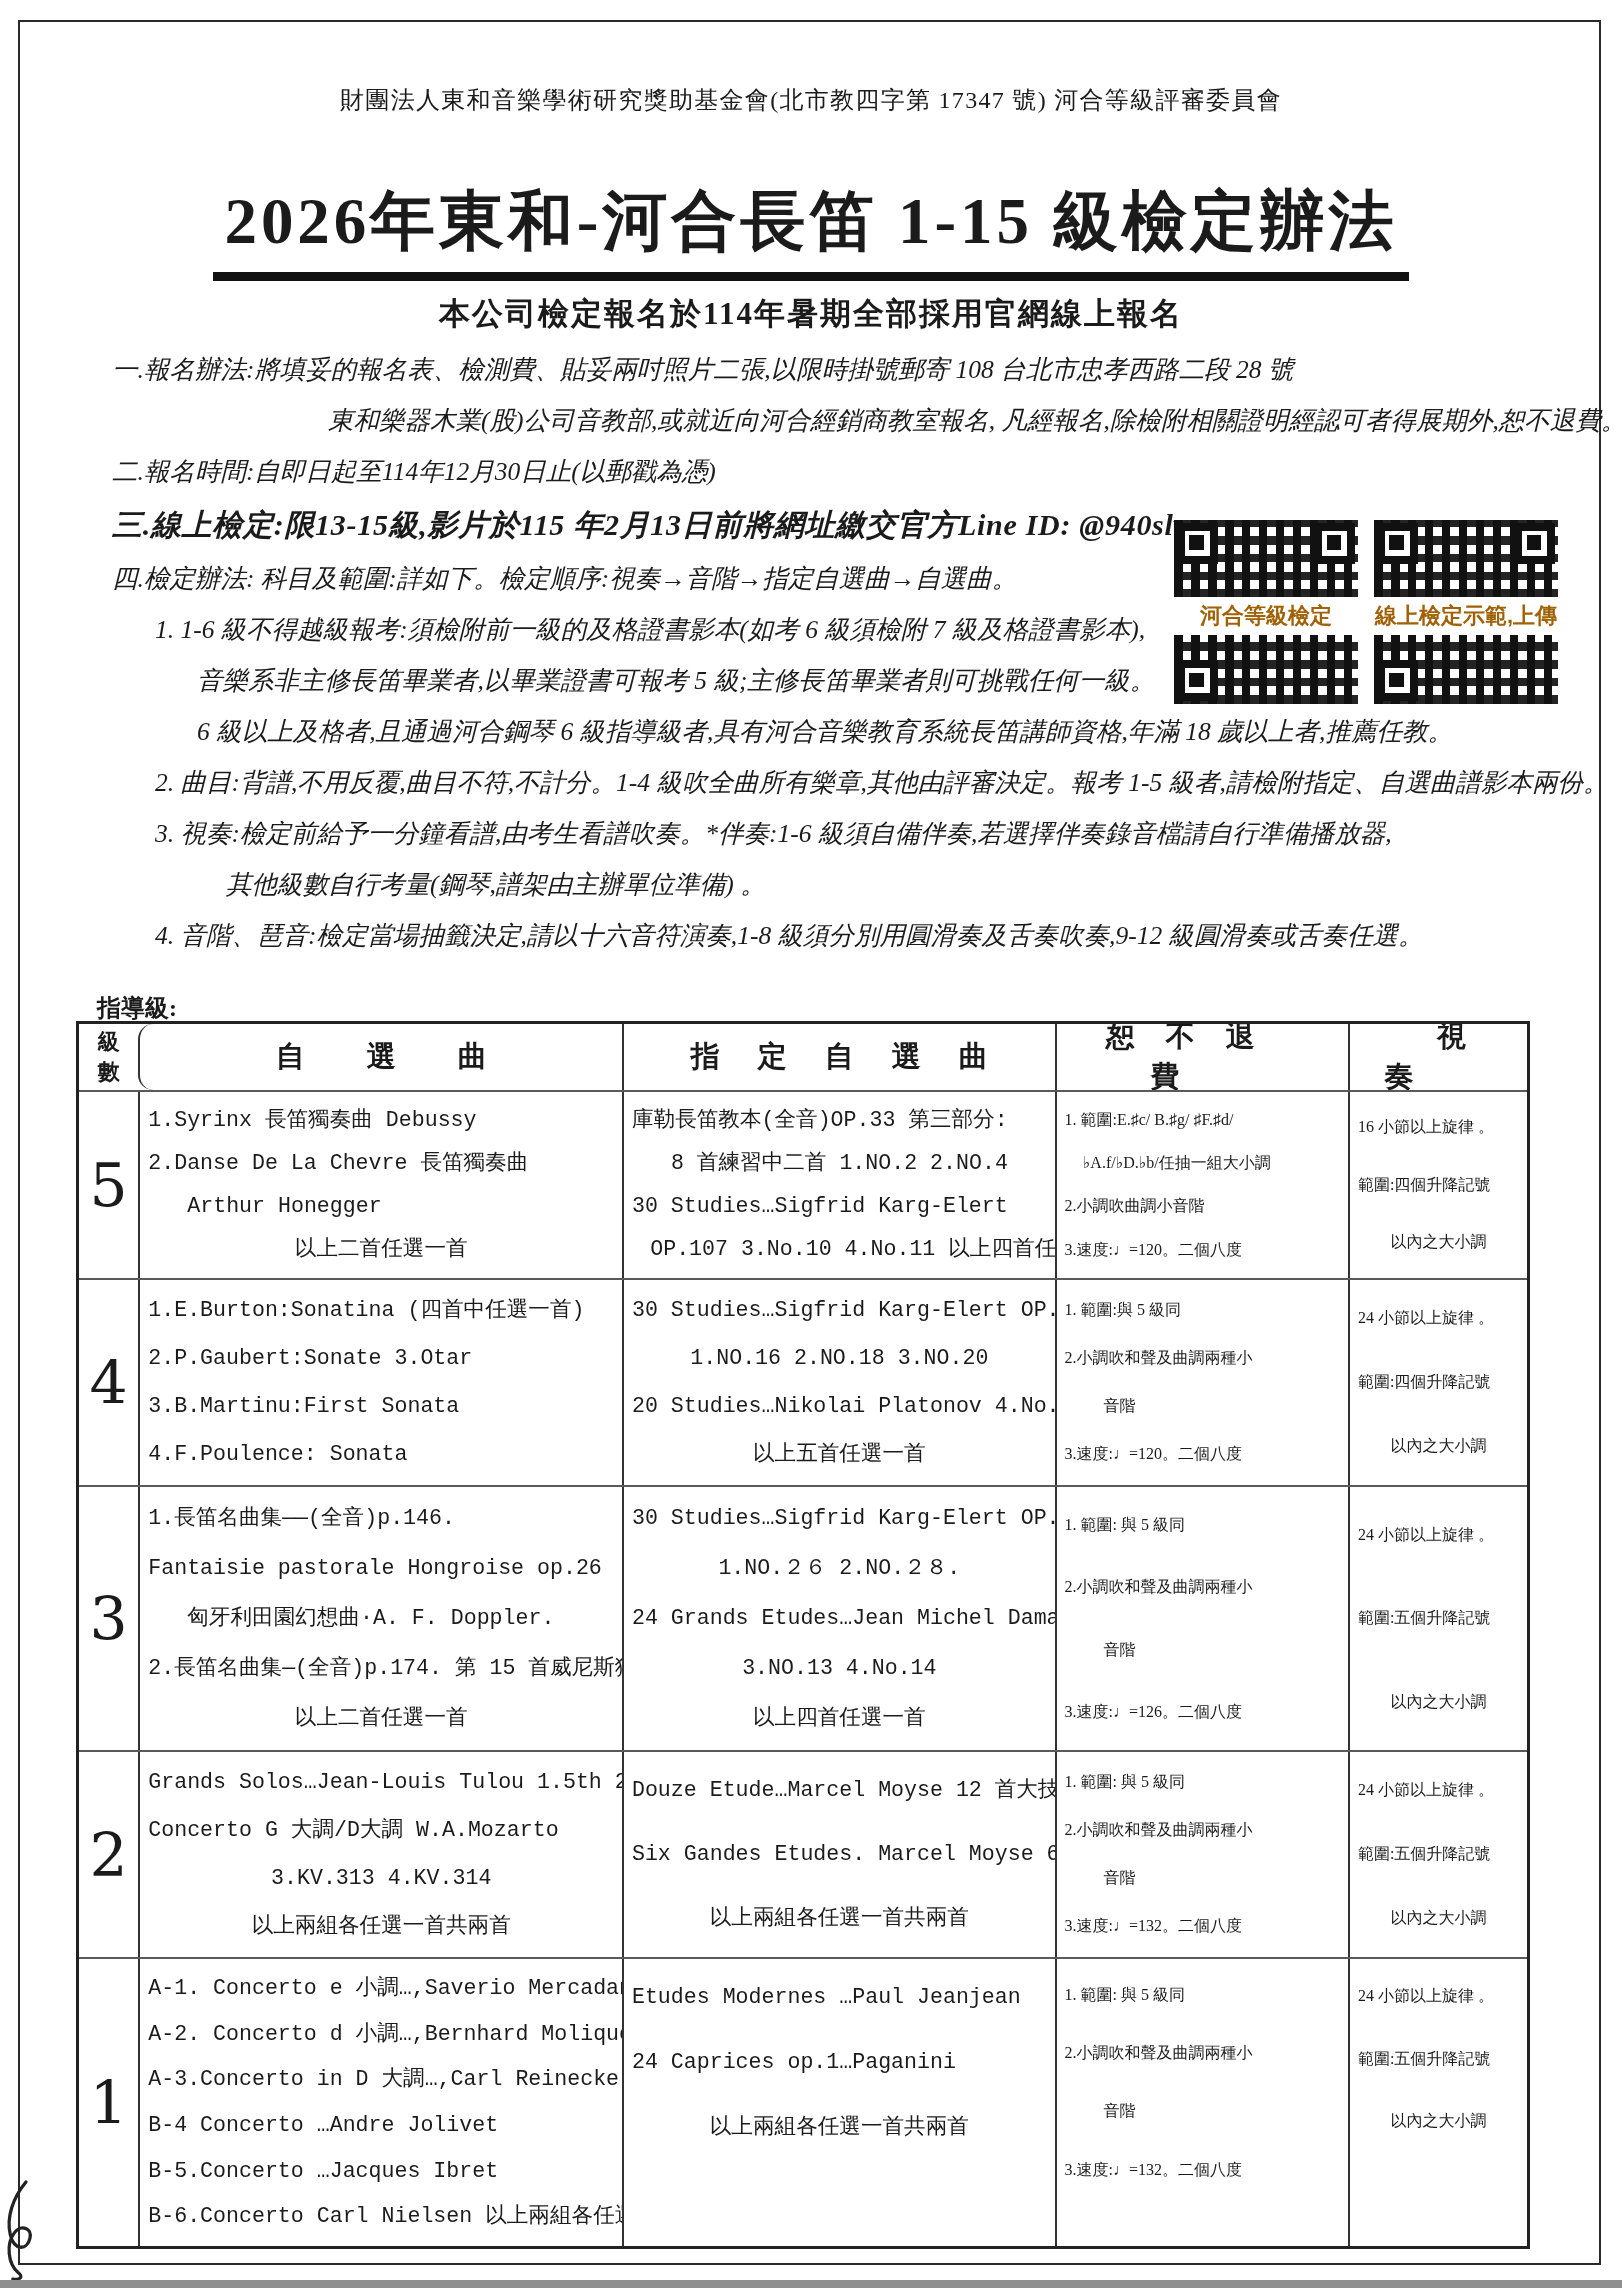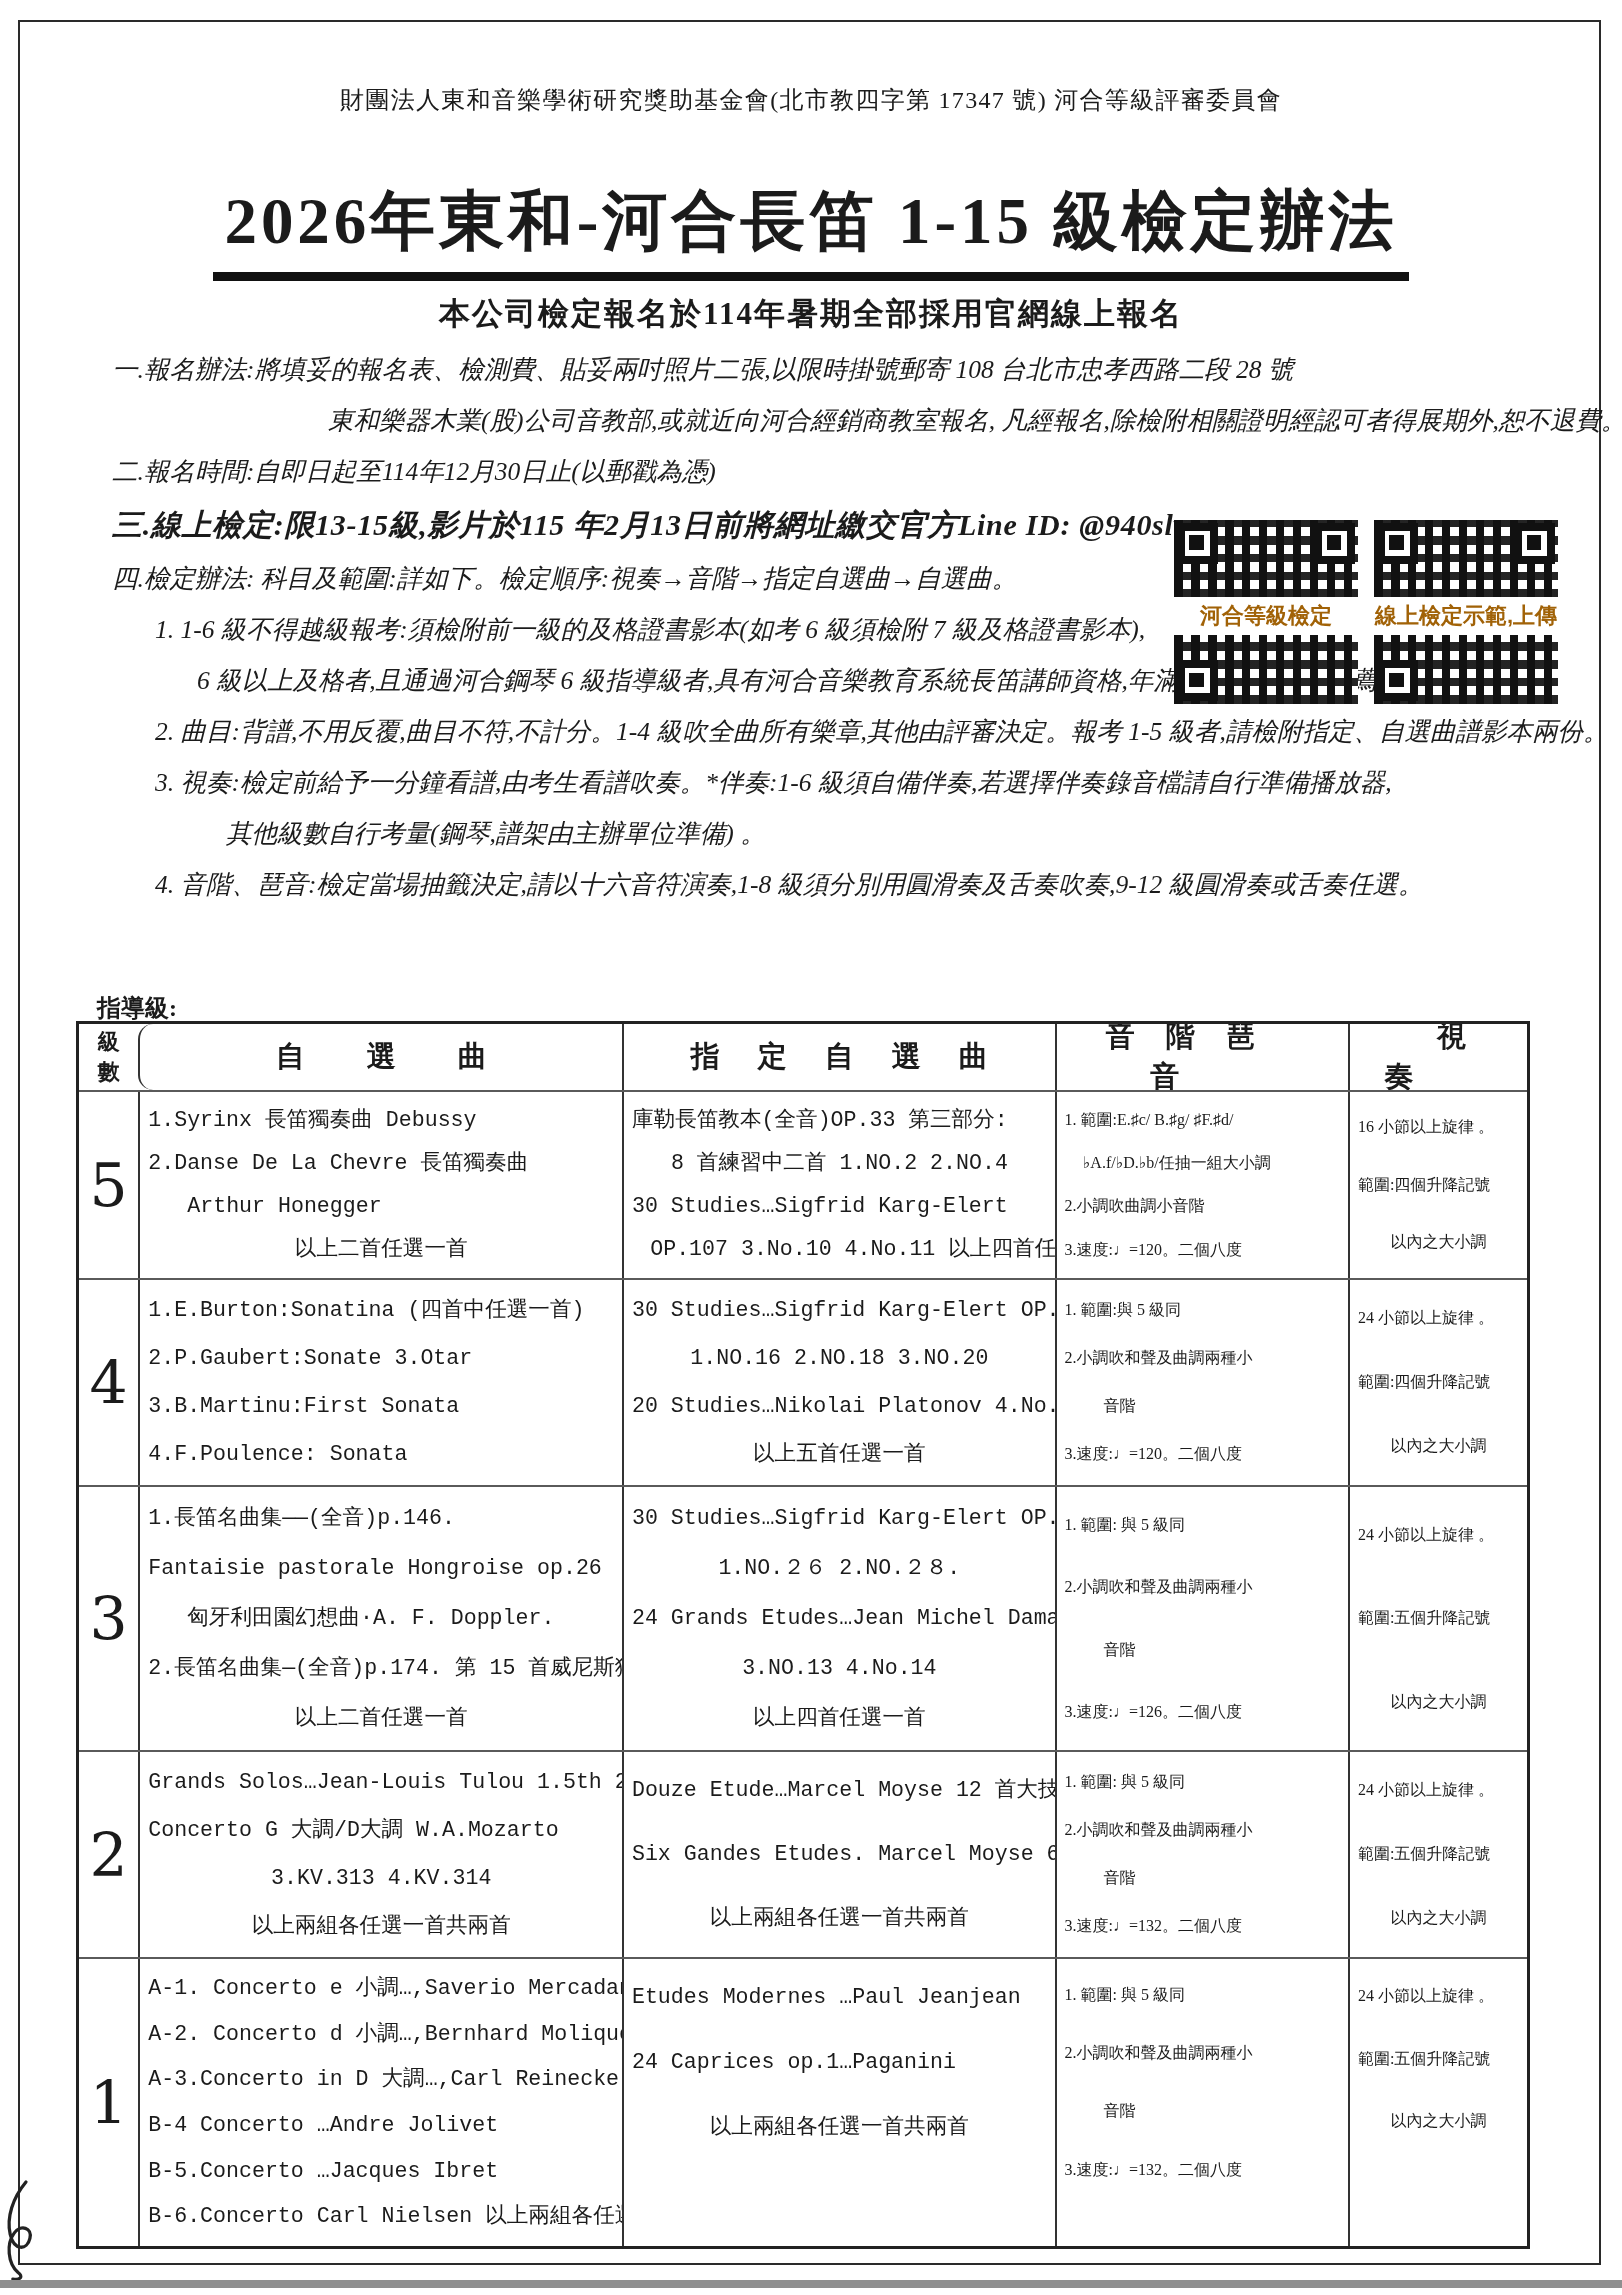--- a/index.html
+++ b/index.html
@@ -84,20 +84,21 @@
 
 <div class="subtitle">本公司檢定報名於114年暑期全部採用官網線上報名</div>
 
 <div class="rules">
   <div class="ln">一.報名辦法:將填妥的報名表、檢測費、貼妥兩吋照片二張,以限時掛號郵寄 108 台北市忠孝西路二段 28 號</div>
   <div class="ln ind-a">東和樂器木業(股)公司音教部,或就近向河合經銷商教室報名, 凡經報名,除檢附相關證明經認可者得展期外,恕不退費。</div>
   <div class="ln">二.報名時間:自即日起至114年12月30日止(以郵戳為憑)</div>
   <div class="ln bold-line">三.線上檢定:限13-15級,影片於115 年2月13日前將網址繳交官方Line ID: @940slwqp</div>
   <div class="ln">四.檢定辦法: 科目及範圍:詳如下。檢定順序:視奏→音階→指定自選曲→自選曲。</div>
   <div class="ln ind-b">1. 1-6 級不得越級報考:須檢附前一級的及格證書影本(如考 6 級須檢附 7 級及格證書影本),</div>
+  <div class="ln ind-c">音樂系非主修長笛畢業者,以畢業證書可報考 5 級;主修長笛畢業者則可挑戰任何一級。</div>
   <div class="ln ind-c">6 級以上及格者,且通過河合鋼琴 6 級指導級者,具有河合音樂教育系統長笛講師資格,年滿 18 歲以上者,推薦任教。</div>
   <div class="ln ind-b">2. 曲目:背譜,不用反覆,曲目不符,不計分。1-4 級吹全曲所有樂章,其他由評審決定。報考 1-5 級者,請檢附指定、自選曲譜影本兩份。</div>
   <div class="ln ind-b">3. 視奏:檢定前給予一分鐘看譜,由考生看譜吹奏。*伴奏:1-6 級須自備伴奏,若選擇伴奏錄音檔請自行準備播放器,</div>
   <div class="ln ind-d">其他級數自行考量(鋼琴,譜架由主辦單位準備) 。</div>
   <div class="ln ind-b">4. 音階、琶音:檢定當場抽籤決定,請以十六音符演奏,1-8 級須分別用圓滑奏及舌奏吹奏,9-12 級圓滑奏或舌奏任選。</div>
 </div>
 
 <div class="qr-zone">
   <div class="qr left">
     <div class="finder tl">
@@ -126,21 +127,21 @@
 </div>
 
 <div class="table-intro">指導級:</div>
 
 <div class="grade-table">
 
   <div class="t-row head row-h-head">
     <div class="t-cell col-level">級數</div>
     <div class="t-cell col-free sp3">自選曲</div>
     <div class="t-cell col-assigned sp5">指定自選曲</div>
-    <div class="t-cell col-scales sp4">音階琶音</div>
+    <div class="t-cell col-scales sp4">恕不退費</div>
     <div class="t-cell col-sight sp2">視奏</div>
   </div>
 
   <div class="t-row row-h-5">
     <div class="t-cell col-level">
         <span class="level-num">5</span>
       </div>
     <div class="t-cell col-free">
       <div class="cell-ln">1.Syrinx 長笛獨奏曲 Debussy</div>
       <div class="cell-ln">2.Danse De La Chevre 長笛獨奏曲</div>

